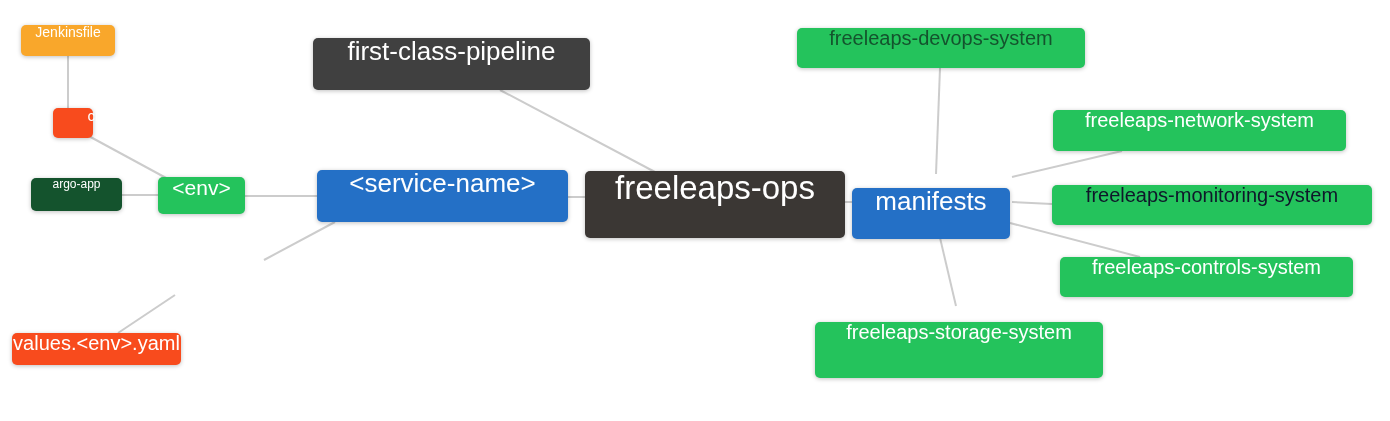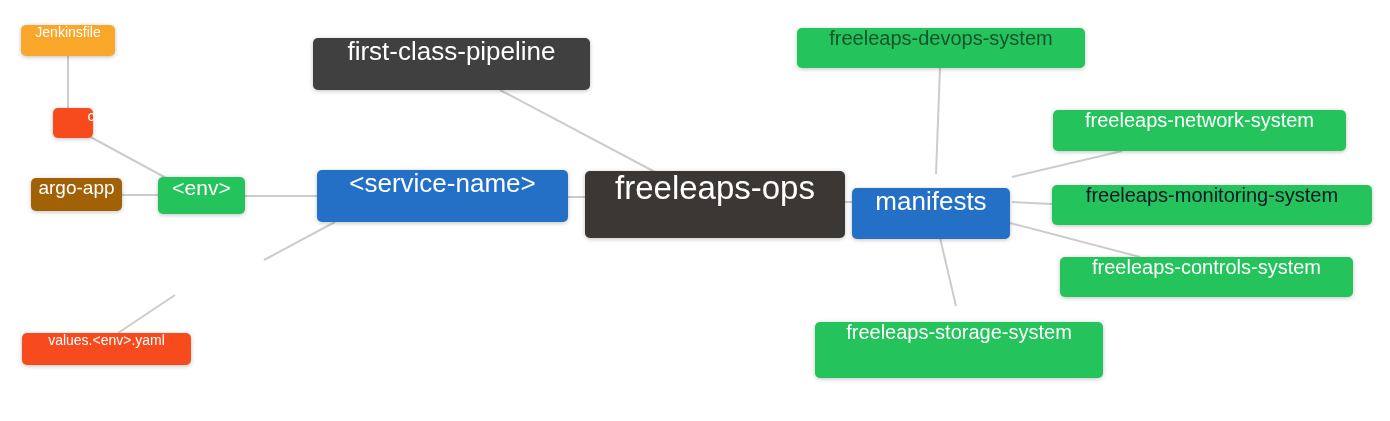--- a/index.html
+++ b/index.html
@@ -60,27 +60,27 @@
       <line x1="1010" y1="223" x2="1140" y2="257" stroke="#cccccc" stroke-width="2"></line>
       <line x1="937" y1="225" x2="956" y2="306" stroke="#cccccc" stroke-width="2"></line>
     </svg>
 
 <div class="node" style="left: 21px; top: 25px; width: 94px; height: 31px; background: rgb(249, 167, 43); color: rgb(255, 255, 255); font-size: 14px;">
       <span class="node-label">Jenkinsfile</span>
     </div>
     <div class="node" style="left: 53px; top: 108px; width: 32px; height: 30px; background: rgb(248, 75, 29); color: rgb(255, 255, 255); font-size: 15px; padding-left: 40px;">
       <span class="node-label">ci</span>
     </div>
-    <div class="node" style="left: 31px; top: 178px; width: 91px; height: 33px; background: #a16207; color: rgb(255, 255, 255); font-size: 19px;">
+    <div class="node" style="left: 31px; top: 178px; width: 91px; height: 33px; background: #14532d; color: rgb(255, 255, 255); font-size: 12px;">
       <span class="node-label">argo-app</span>
     </div>
     <div class="node" style="left: 158px; top: 177px; width: 87px; height: 37px; background: rgb(36, 195, 92); color: rgb(255, 255, 255); font-size: 21px;">
       <span class="node-label">&lt;env&gt;</span>
     </div>
-    <div class="node" style="left: 22px; top: 333px; width: 169px; height: 32px; background: rgb(248, 75, 29); color: rgb(255, 255, 255); font-size: 14px;">
+    <div class="node" style="left: 12px; top: 333px; width: 169px; height: 32px; background: rgb(248, 75, 29); color: rgb(255, 255, 255); font-size: 20px;">
       <span class="node-label">values.&lt;env&gt;.yaml</span>
     </div>
     <div class="node" style="left: 313px; top: 38px; width: 277px; height: 52px; background: #404040; color: rgb(255, 255, 255); font-size: 26px;">
       <span class="node-label">first-class-pipeline</span>
     </div>
     <div class="node" style="left: 585px; top: 171px; width: 260px; height: 67px; background: rgb(59, 55, 52); color: rgb(255, 255, 255); font-size: 33px;">
       <span class="node-label">freeleaps-ops</span>
     </div>
     <div class="node" style="left: 317px; top: 170px; width: 251px; height: 52px; background: rgb(36, 112, 198); color: rgb(255, 255, 255); font-size: 26px;">
       <span class="node-label">&lt;service-name&gt;</span>

